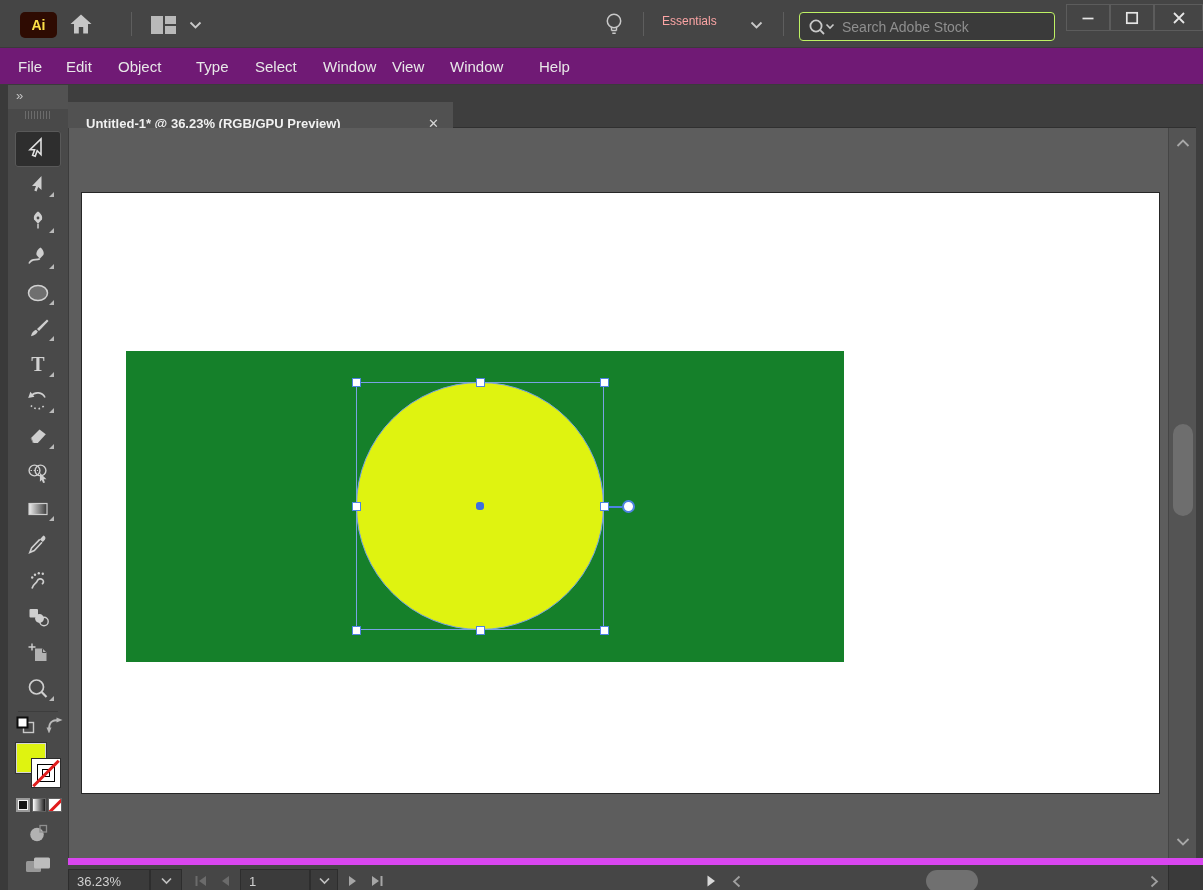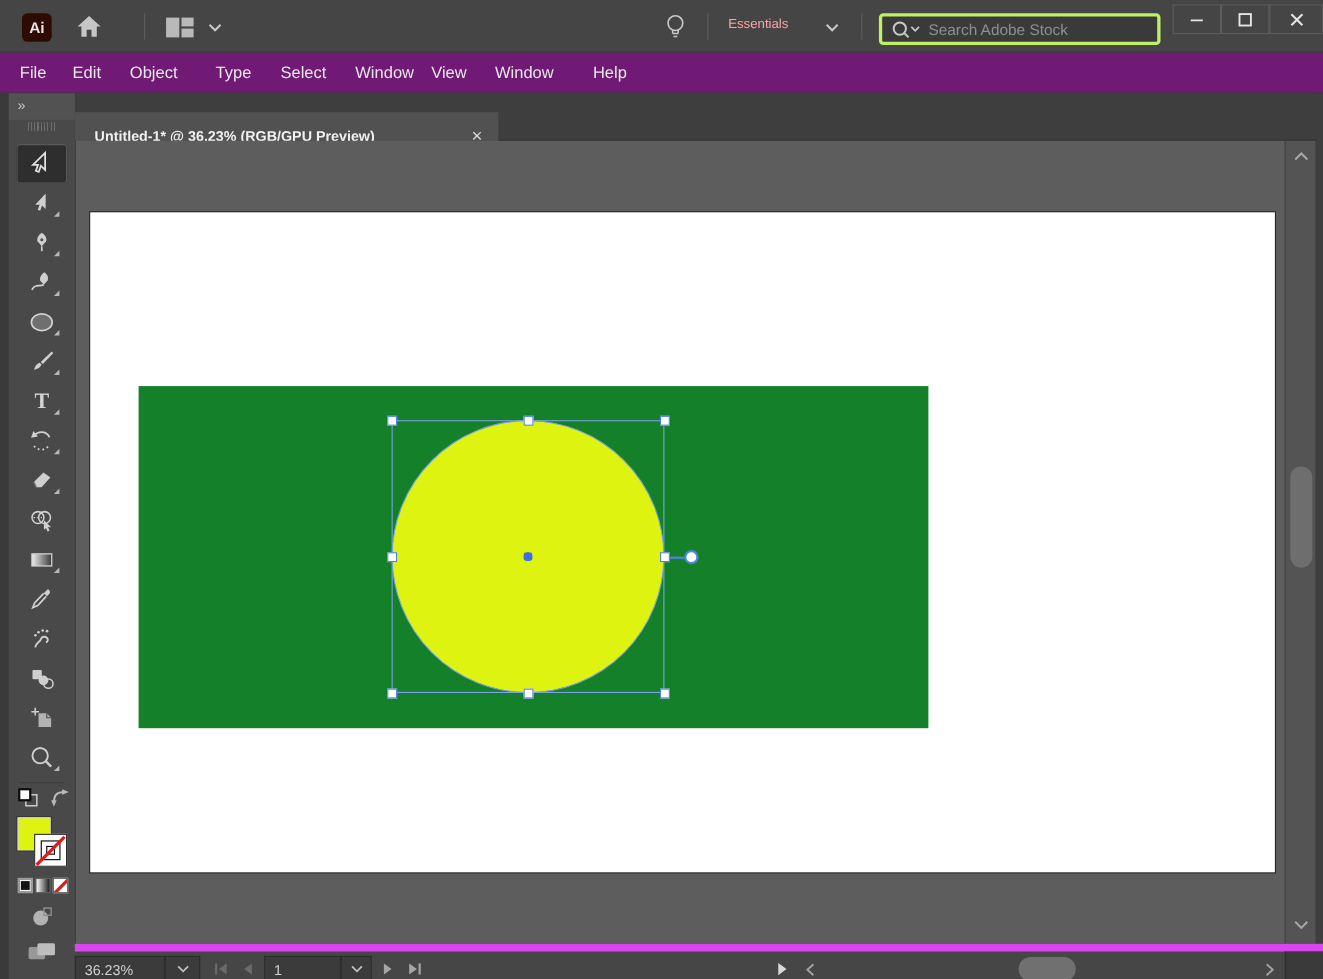--- a/index.html
+++ b/index.html
@@ -3,26 +3,26 @@
 <meta charset="utf-8">
 <style>
   * { box-sizing: border-box; margin: 0; padding: 0; }
   html,body { width:1203px; height:890px; overflow:hidden; }
   body { font-family: "Liberation Sans", sans-serif; background:#464646; }
   .app { position:relative; width:1203px; height:890px; background:#464646; }
   .abs { position:absolute; }
 
   
   .titlebar { left:0; top:0; width:1203px; height:48px; background:#454545; border-bottom:1px solid #3a3a3a; }
-  .ai-logo { left:20px; top:12px; width:27px; height:26px; background:#2e0b02; border-radius:5px;
-             color:#e5e5e5; font-weight:bold; font-size:14px; display:flex; align-items:center; justify-content:center; }
+  .ai-logo { left:20px; top:12px; width:37px; height:26px; background:#2e0b02; border-radius:5px;
+             color:#fde047; font-weight:bold; font-size:14px; display:flex; align-items:center; justify-content:center; }
   .tb-divider { width:1px; height:24px; background:#5e5e5e; top:12px; }
   .tb-icon { display:flex; align-items:center; justify-content:center; }
   .workspace-label { color:#fca5a5; font-size:12px; top:14px; }
-  .searchbox { left:799px; top:12px; width:256px; height:29px; background:#3a3a3a; border:3px solid #bef264;
+  .searchbox { left:799px; top:12px; width:256px; height:29px; background:#3a3a3a; border:1px solid #bef264;
                border-radius:4px; display:flex; align-items:center; padding:0 8px; }
   .searchbox input { background:transparent; border:none; outline:none; color:#dddddd; font-size:14px;
                      font-family:"Liberation Sans",sans-serif; width:180px; margin-left:6px; }
   .searchbox input::placeholder { color:#8f8f8f; }
   .winbtn { top:4px; width:44px; height:27px; display:flex; align-items:center; justify-content:center;
             border:1px solid #5c5c5c; background:transparent; }
 
   
   .menubar { left:0; top:48px; width:1203px; height:37px; background:#701a75; border-bottom:1px solid #3b3b3b; }
   .menu-item { position:absolute; top:0; height:37px; line-height:37px; color:#e8e8e8; font-size:15px; cursor:default; }

